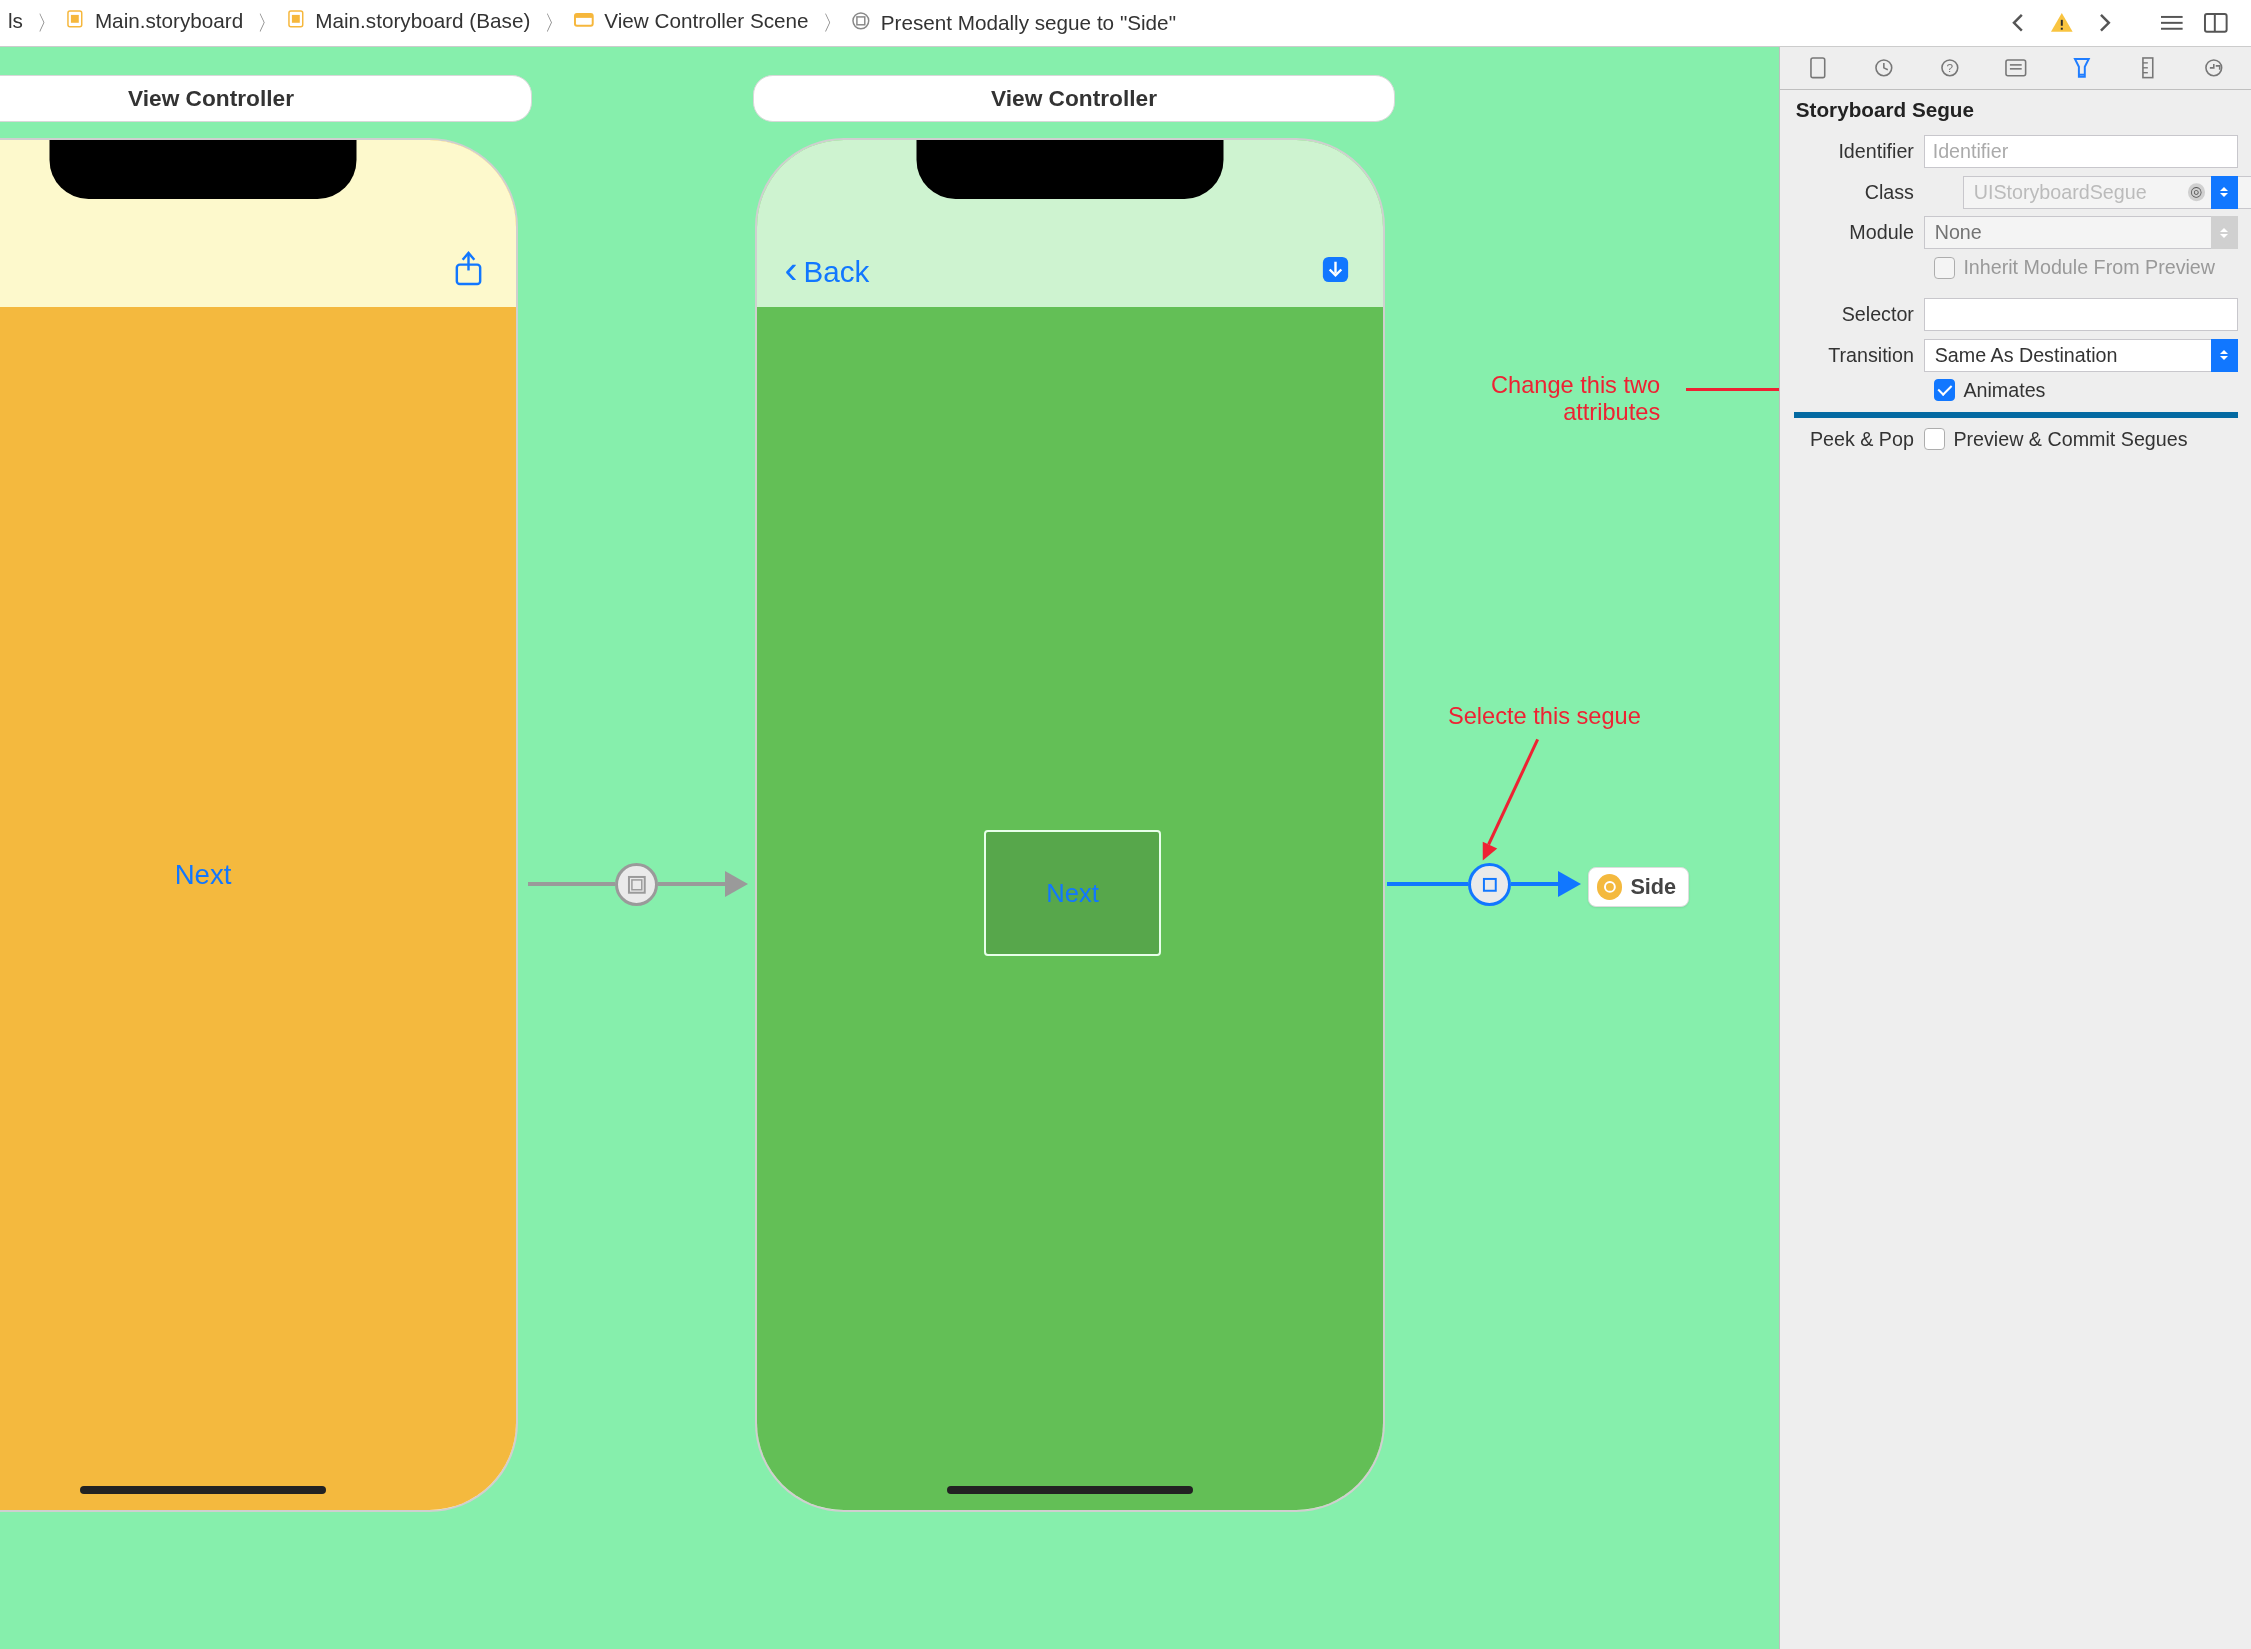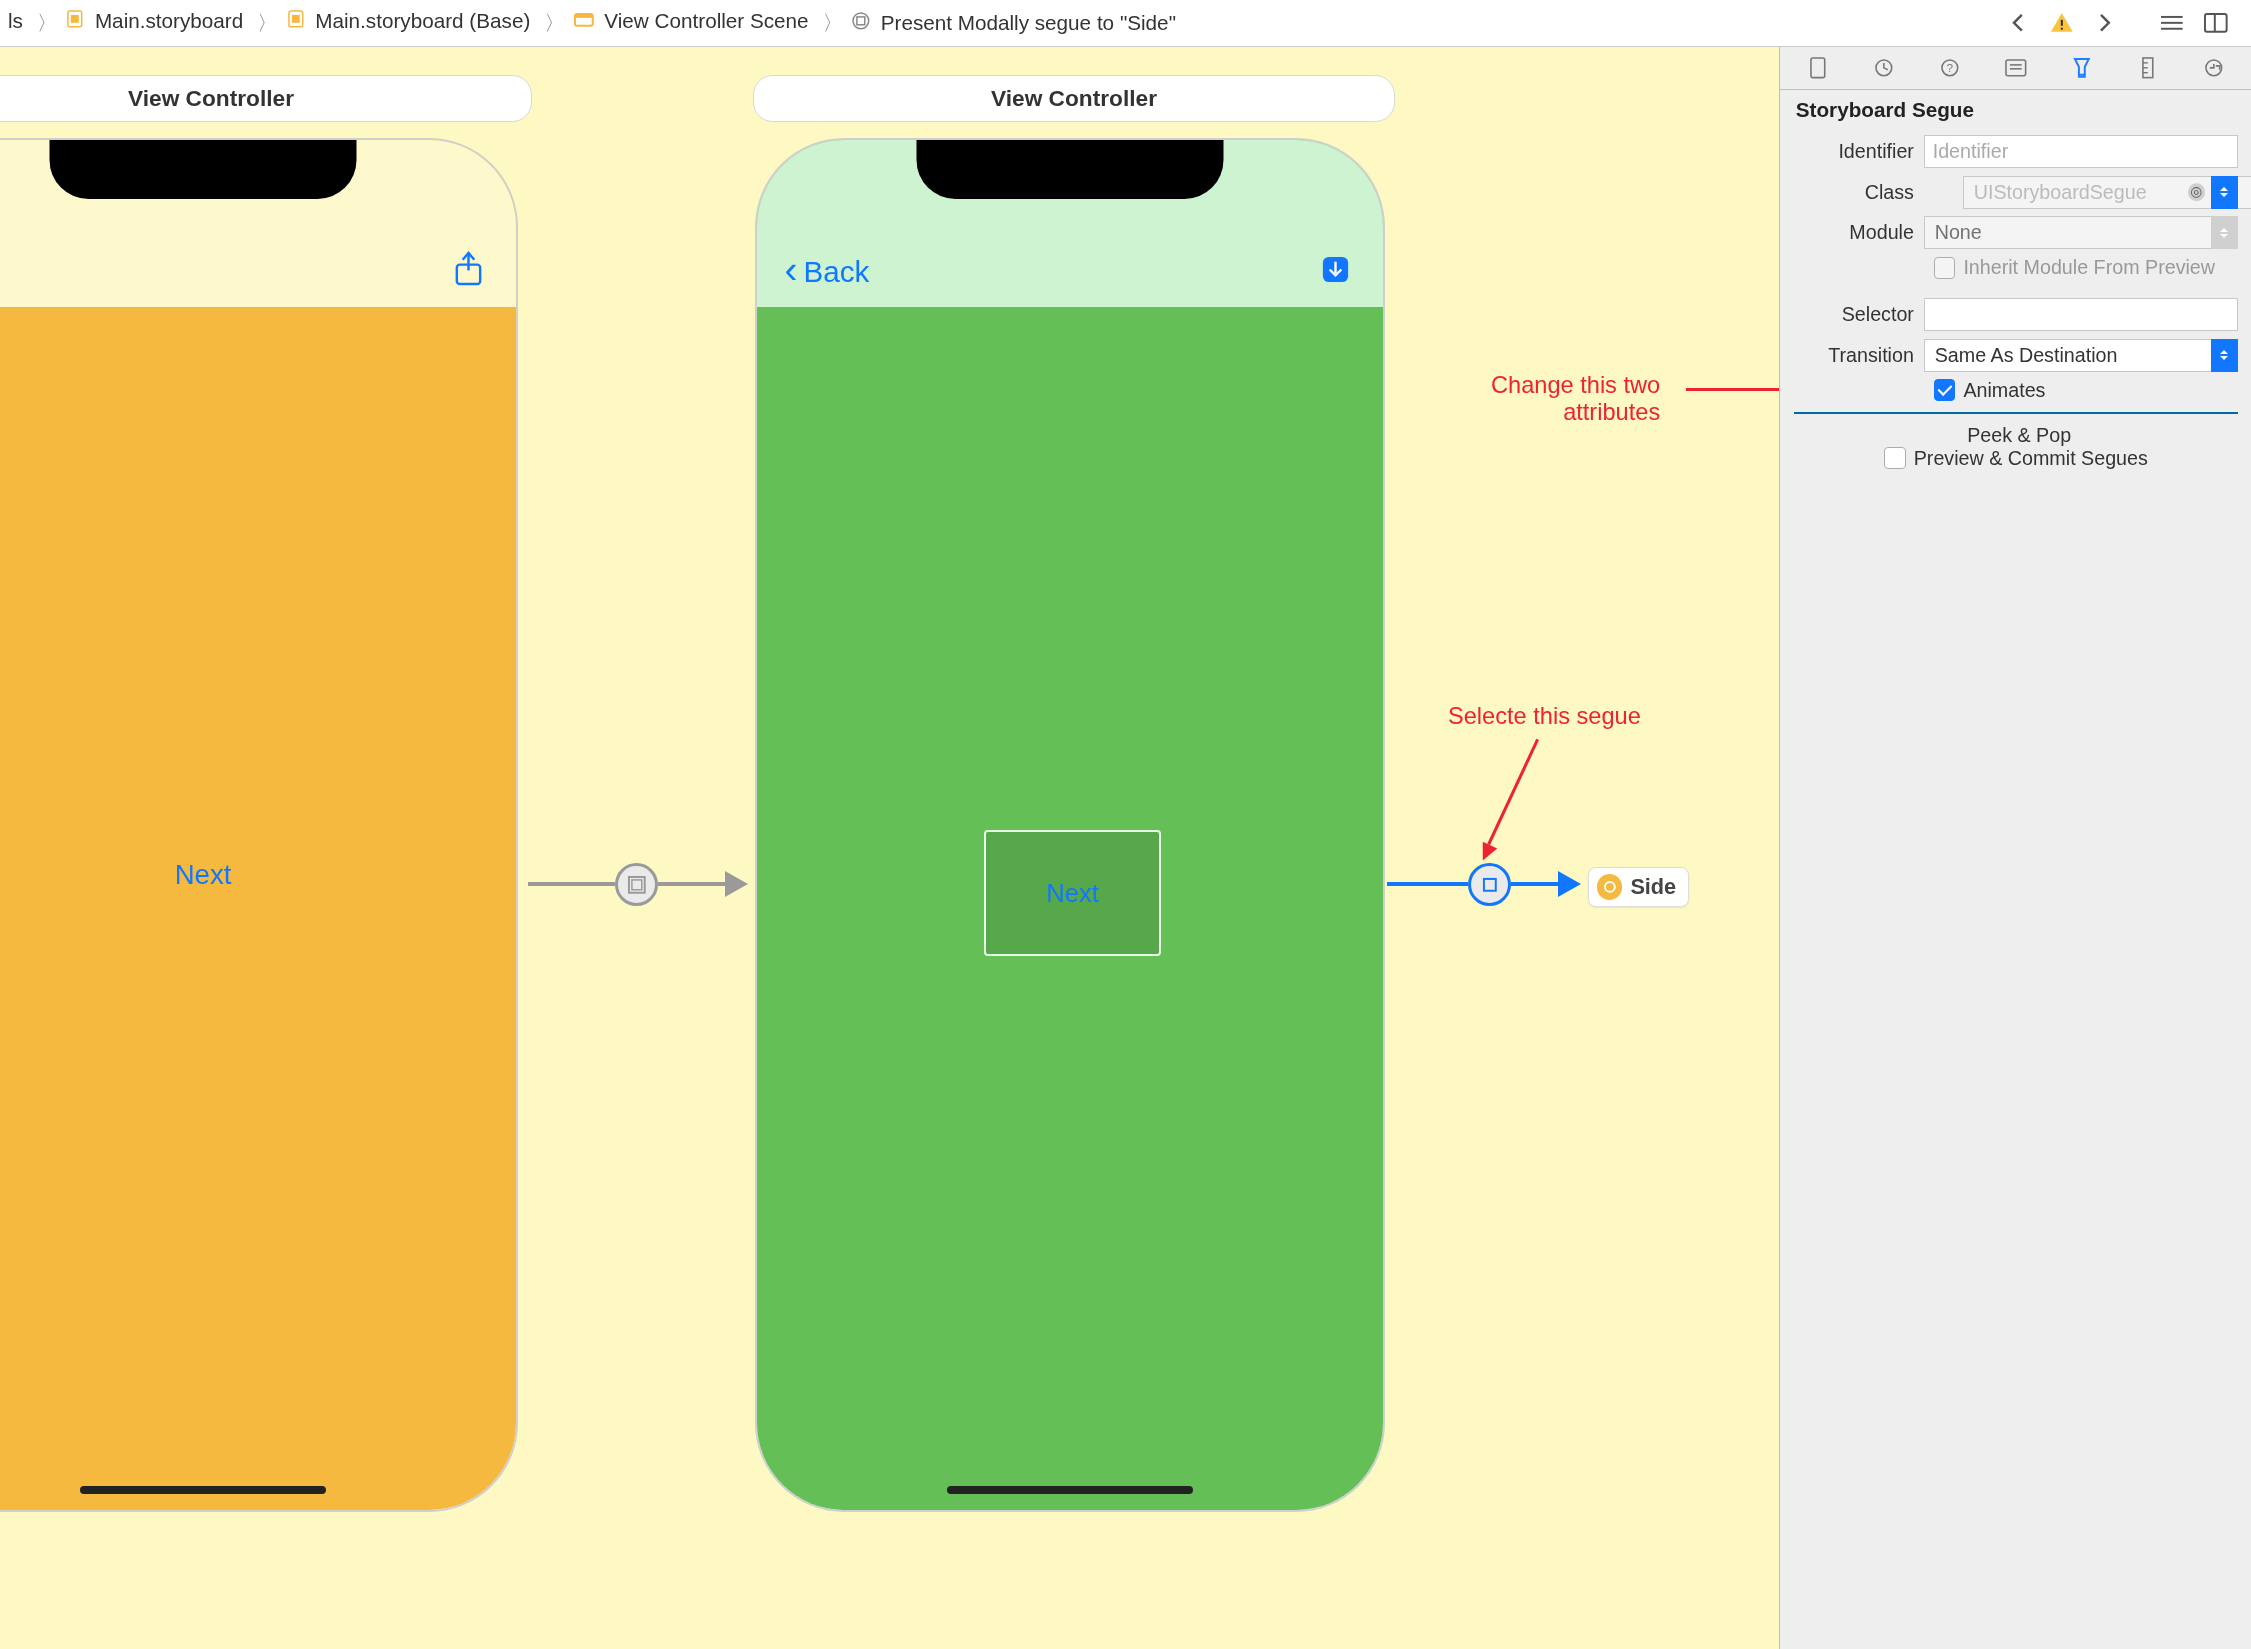--- a/index.html
+++ b/index.html
@@ -53,21 +53,21 @@
 
   
   .main {
     flex: 1;
     display: flex;
     overflow: hidden;
   }
   .canvas-wrap {
     flex: 1;
     position: relative;
-    background: #fef9c3;
+    background: #86efac;
     overflow: hidden;
   }
   .inspector {
     width: 473px;
     background: #eee;
     border-left: 1px solid #bfbfbf;
     display: flex;
     flex-direction: column;
   }
   .inspector-tools {
@@ -163,21 +163,21 @@
     transform:rotate(45deg);
     margin-top:-3px;
   }
   .highlight-box {
     border: 3.4px solid #e33;
     border-radius:2px;
     padding:2px;
     margin-bottom:5.9px;
   }
   .highlight-box .form-row { margin-bottom:3.9px; }
-  .hr-row { border-top:2px solid #0369a1; margin-top:9.9px; padding-top:9.9px;flex-direction:column; }
+  .hr-row { border-top:6px solid #0369a1; margin-top:9.9px; padding-top:9.9px; }
 
   
   .canvas { position:absolute; inset:0; }
   .vc-title {
     position:absolute;
     width:642px;
     height:47px;
     background:#fff;
     border:1px solid #d8d8d8;
     border-radius:19.7px;

